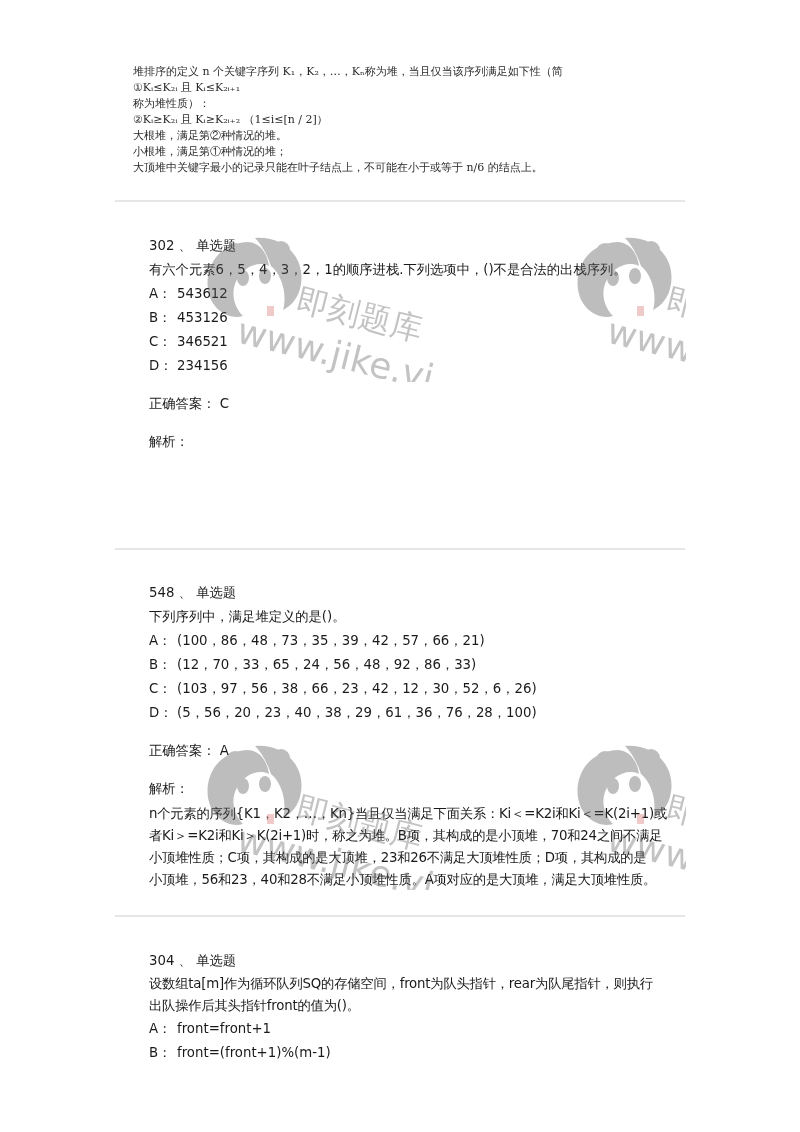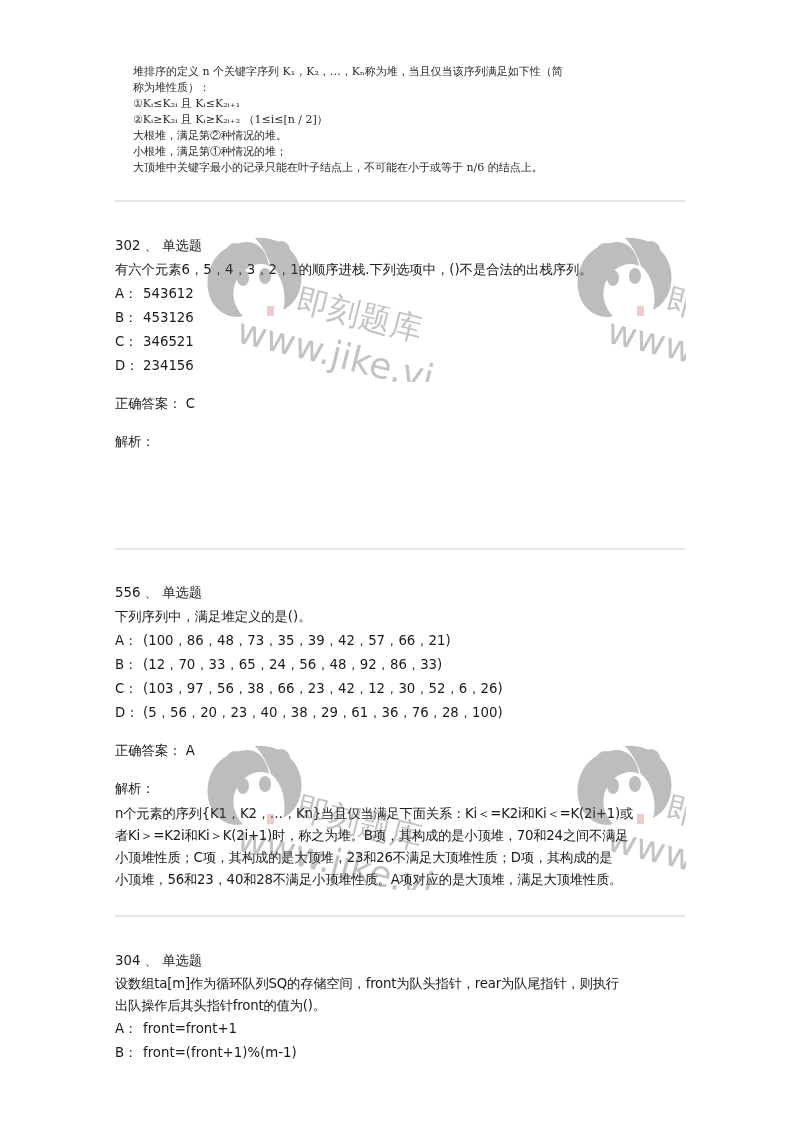--- a/index.html
+++ b/index.html
@@ -40,21 +40,21 @@
       height: 2px;
       background: #e6e6e6;
     }
     .q {
       position: absolute;
       left: 115px;
       width: 575px;
       font-size: 13.3px;
       line-height: 24px;
     }
-    .q .row { white-space: nowrap; }
+    .q .row { white-space: nowrap; margin-left: 34px; }
     .q .wrap { white-space: normal; line-height: 22px; letter-spacing: -0.2px; }
     .q .gap { height: 14px; }
     .q .opt-label { display: inline-block; min-width: 28px; }
     .q .para { margin-top: 2px; }
     
     .wm {
       position: absolute;
       width: 230px;
       height: 150px;
       pointer-events: none;
@@ -68,22 +68,22 @@
       pointer-events: none;
     }
   </style>
 </head>
 <body>
 
 <div class="page">
 
   <div class="scan">
     <div class="line">堆排序的定义 n 个关键字序列 K₁，K₂，…，Kₙ称为堆，当且仅当该序列满足如下性（简</div>
+    <div class="line">①Kᵢ≤K₂ᵢ 且 Kᵢ≤K₂ᵢ₊₁</div>
     <div class="line">称为堆性质）：</div>
-    <div class="line">①Kᵢ≤K₂ᵢ 且 Kᵢ≤K₂ᵢ₊₁</div>
     <div class="line">②Kᵢ≥K₂ᵢ 且 Kᵢ≥K₂ᵢ₊₂ （1≤i≤[n / 2]）</div>
     <div class="line">大根堆，满足第②种情况的堆。</div>
     <div class="line">小根堆，满足第①种情况的堆；</div>
     <div class="line">大顶堆中关键字最小的记录只能在叶子结点上，不可能在小于或等于 n/6 的结点上。</div>
   </div>
 
   <div class="divider" style="top:200px;"></div>
 
   <div class="q" style="top:234px;">
     <div class="row">302 、 单选题</div>
@@ -94,21 +94,21 @@
     <div class="row"><span class="opt-label">D：</span><span>234156</span></div>
     <div class="gap"></div>
     <div class="row"><span>正确答案：</span> <span>C</span></div>
     <div class="gap"></div>
     <div class="row">解析：</div>
   </div>
 
   <div class="divider" style="top:548px;"></div>
 
   <div class="q" style="top:581px;">
-    <div class="row">556 、 单选题</div>
+    <div class="row">548 、 单选题</div>
     <div class="row">下列序列中，满足堆定义的是()。</div>
     <div class="row"><span class="opt-label">A：</span><span>(100，86，48，73，35，39，42，57，66，21)</span></div>
     <div class="row"><span class="opt-label">B：</span><span>(12，70，33，65，24，56，48，92，86，33)</span></div>
     <div class="row"><span class="opt-label">C：</span><span>(103，97，56，38，66，23，42，12，30，52，6，26)</span></div>
     <div class="row"><span class="opt-label">D：</span><span>(5，56，20，23，40，38，29，61，36，76，28，100)</span></div>
     <div class="gap"></div>
     <div class="row"><span>正确答案：</span> <span>A</span></div>
     <div class="gap"></div>
     <div class="row">解析：</div>
     <div class="para">

